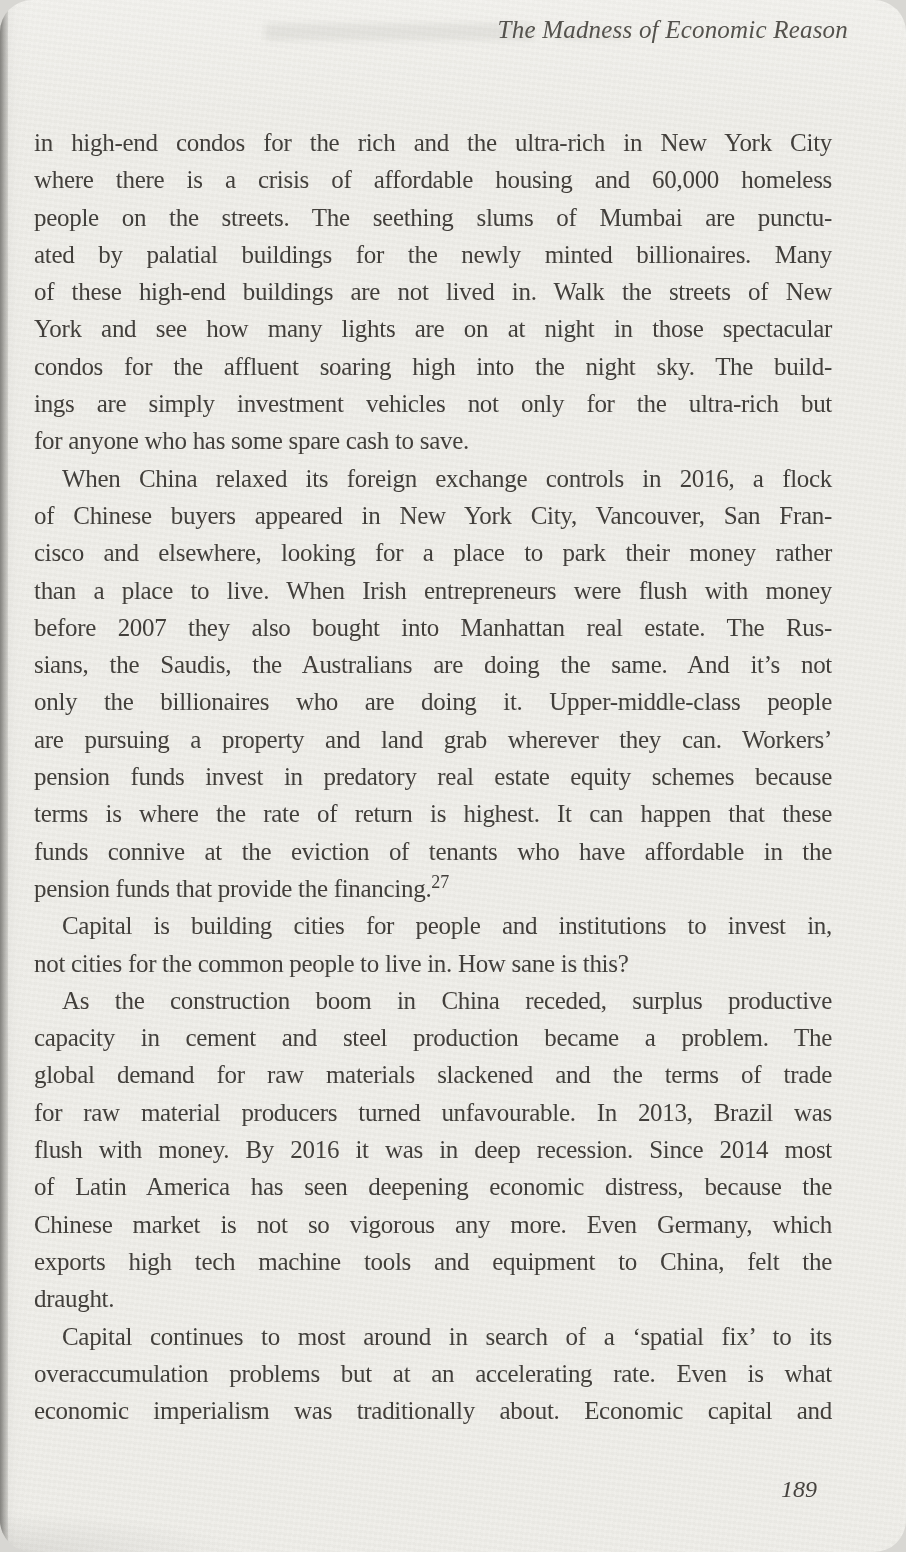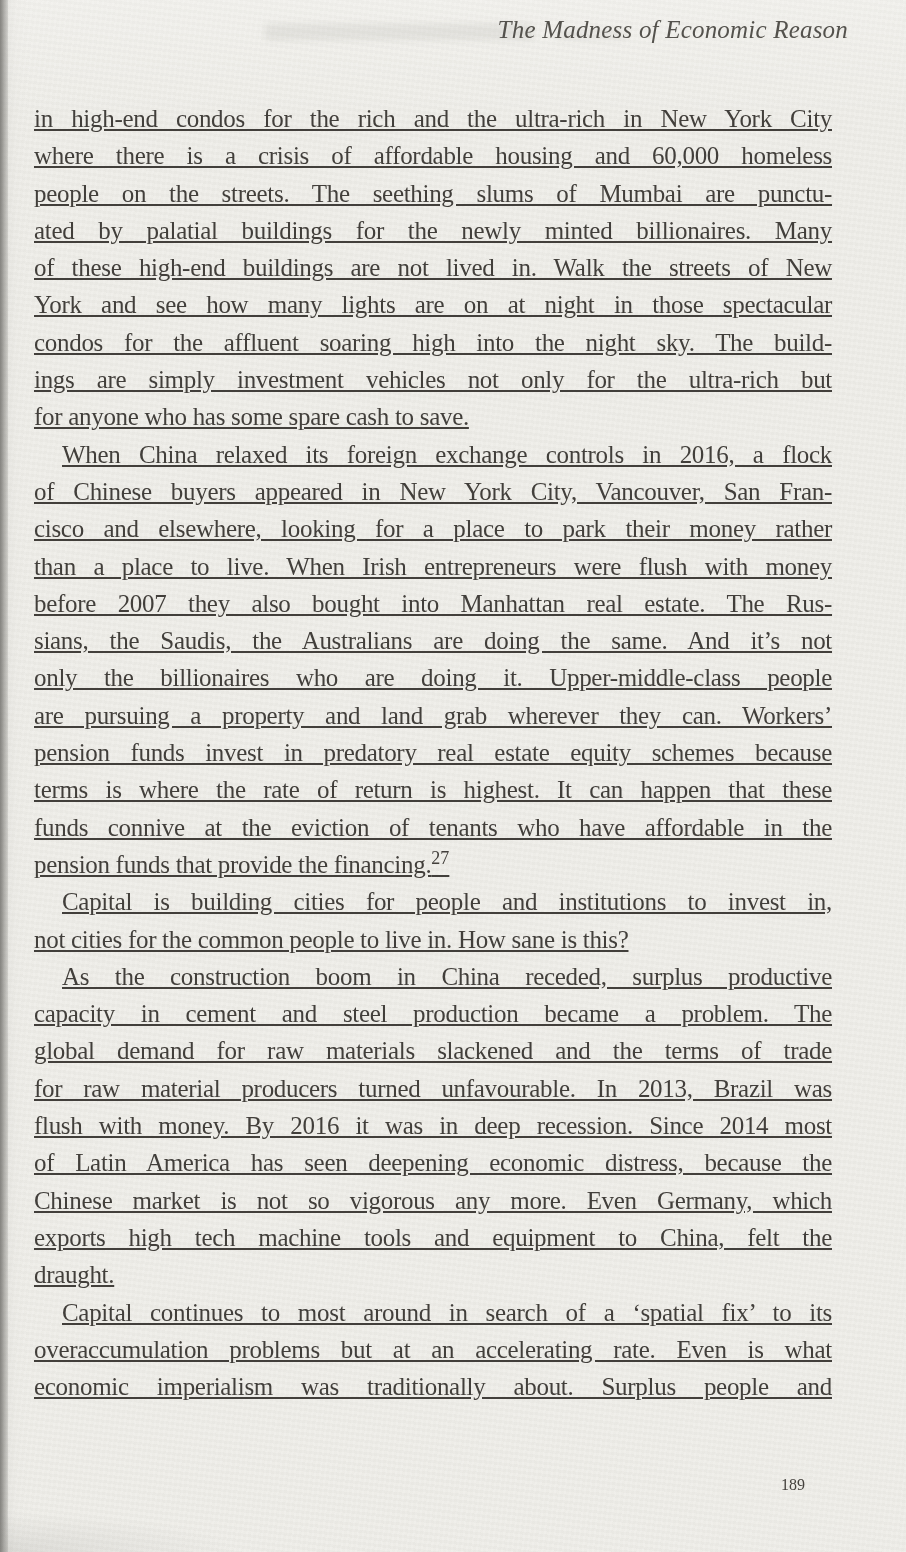--- a/index.html
+++ b/index.html
@@ -13,20 +13,21 @@
     height: 1552px;
     overflow: hidden;
     background-color: #efeee9;
     background-image:
       linear-gradient(90deg, rgba(125,124,120,0.55) 0px, rgba(168,167,163,0.30) 4px, rgba(205,204,200,0.18) 9px, rgba(224,223,219,0.10) 16px, rgba(224,223,219,0) 30px),
       linear-gradient(180deg, rgba(255,255,255,0.18) 0px, rgba(255,255,255,0) 120px),
       repeating-linear-gradient(7deg, rgba(255,255,255,0.030) 0px, rgba(255,255,255,0.030) 3px, rgba(128,127,122,0.030) 3px, rgba(128,127,122,0.030) 6px),
       repeating-linear-gradient(-83deg, rgba(255,255,255,0.025) 0px, rgba(255,255,255,0.025) 2px, rgba(134,133,128,0.025) 2px, rgba(134,133,128,0.025) 5px);
     font-family: "Liberation Serif", "DejaVu Serif", serif;
     color: #423f3b;
+    border-radius: 32px;
   }
   #edge-shadow {
     position: absolute;
     left: 0; top: 0; bottom: 0;
     width: 8px;
     background: linear-gradient(90deg, rgba(110,109,105,0.65), rgba(150,149,145,0.25));
     pointer-events: none;
   }
   #bottom-vignette {
     position: absolute;
@@ -49,23 +50,22 @@
     top: 16px;
     right: 58px;
     font-style: italic;
     font-size: 25px;
     letter-spacing: 0.2px;
     color: #54524d;
   }
   #body-text {
     position: absolute;
     left: 34px;
-    top: 100px;
+    top: 124px;
     width: 798px;
-    text-decoration: underline;
   }
   .paragraph { margin: 0; padding: 0; }
   .line {
     height: 37.3px;
     line-height: 37.3px;
     font-size: 25px;
     letter-spacing: -0.3px;
     text-align: justify;
     text-align-last: justify;
     text-justify: inter-word;
@@ -77,22 +77,23 @@
   .line sup {
     font-size: 18px;
     line-height: 0;
     vertical-align: 9px;
     letter-spacing: 0;
   }
   #page-number {
     position: absolute;
     left: 781px;
     top: 1476px;
-    font-size: 16px;
+    font-size: 24px;
     color: #45423e;
+    font-style: italic;
   }
 </style>
 </head>
 <body>
 
 <div id="page">
   <div id="edge-shadow"></div>
   <div id="ghost-1" class="ghost"></div>
   <div id="ghost-2" class="ghost"></div>
 
@@ -135,20 +136,20 @@
         <div class="line">for raw material producers turned unfavourable. In 2013, Brazil was</div>
         <div class="line">flush with money. By 2016 it was in deep recession. Since 2014 most</div>
         <div class="line">of Latin America has seen deepening economic distress, because the</div>
         <div class="line">Chinese market is not so vigorous any more. Even Germany, which</div>
         <div class="line">exports high tech machine tools and equipment to China, felt the</div>
         <div class="line no-justify">draught.</div>
       </div>
       <div class="paragraph">
         <div class="line indent">Capital continues to most around in search of a ‘spatial fix’ to its</div>
         <div class="line">overaccumulation problems but at an accelerating rate. Even is what</div>
-        <div class="line">economic imperialism was traditionally about. Surplus people and</div>
+        <div class="line">economic imperialism was traditionally about. Economic capital and</div>
       </div>
     </div>
 
   <div id="page-number">189</div>
 
   <div id="bottom-vignette"></div>
 </div>
 
 </body></html>

